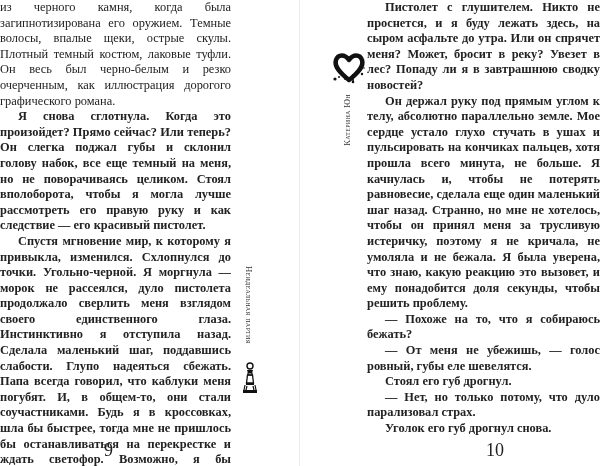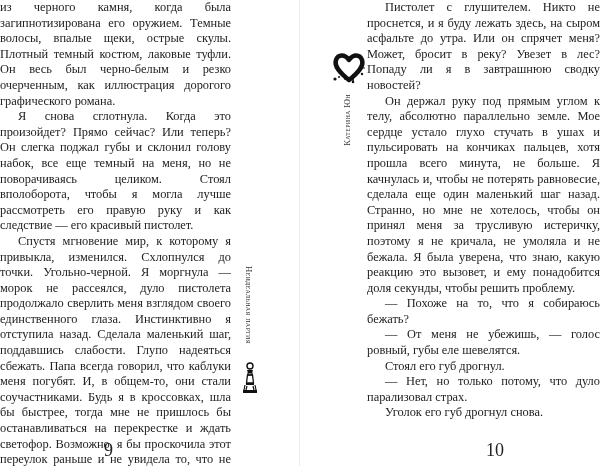--- a/index.html
+++ b/index.html
@@ -11,21 +11,21 @@
     font-family: "Liberation Serif", serif;
     font-size: 12.4px;
     line-height: 15.6px;
     color: #222;
     text-align: justify;
     hyphens: manual;
   }
   .left-text { left: 0px; top: 0px; width: 231px; }
   .right-text { left: 367px; top: 0px; width: 233px; }
   .page-text p { margin: 0; text-indent: 0; }
-  .page-text p.indent { text-indent: 18px; }
+  .page-text p.indent { text-indent: 18px; font-weight: bold; }
   .page-text p.cont { text-indent: 0; }
   .page-num {
     position: absolute; top: 440px;
     font-family: "Liberation Serif", serif;
     font-size: 18px; color: #222;
   }
   .pn-left { left: 104px; }
   .pn-right { left: 486px; font-family: Liberation Serif, serif; }
   .running-head {
     position: absolute;

